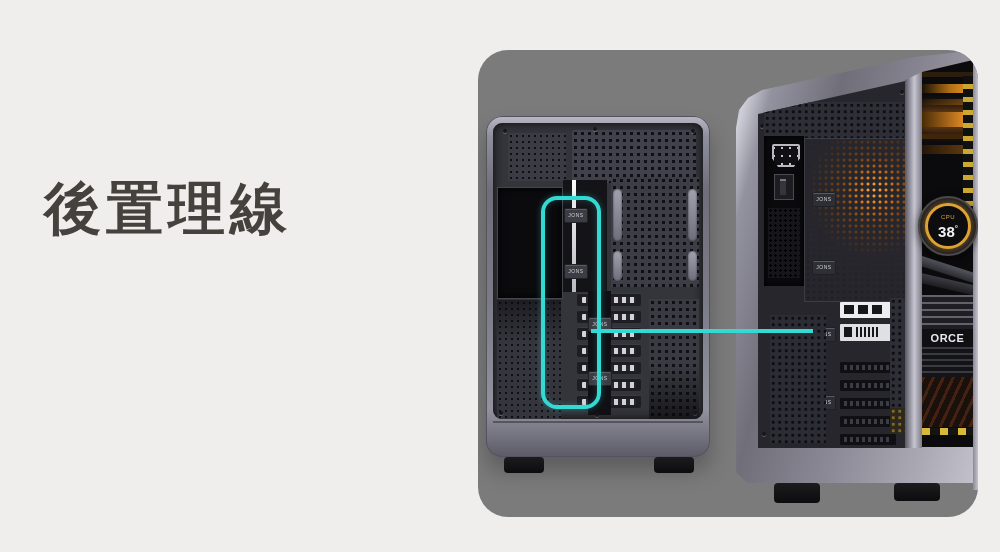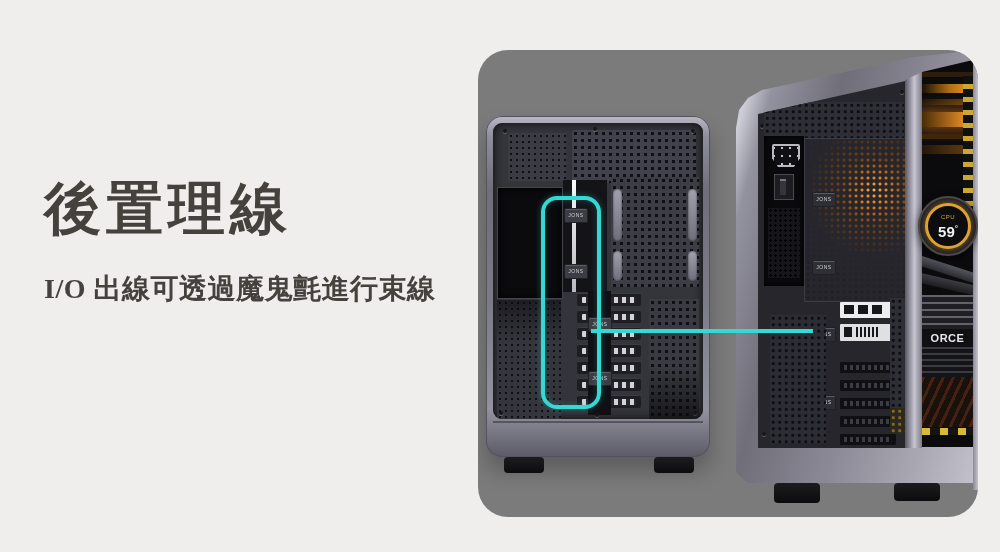--- a/index.html
+++ b/index.html
@@ -145,21 +145,20 @@
   .hl-box{left:63px;top:146px;width:52px;height:205px;border:4px solid var(--accent);
     border-radius:16px;z-index:6;box-shadow:0 0 6px rgba(53,217,211,.35),inset 0 0 6px rgba(53,217,211,.25);}
 </style>
 </head>
 <body>
 
 <div class="page">
 
   <div class="abs intro">
     <h1>後置理線</h1>
-    <p>I/O 出線可透過魔鬼氈進行束線</p>
   </div>
 
   <div class="abs panel">
 
     <div class="abs case-l">
       <div class="abs cl-frame"></div>
       <div class="abs cl-inner">
         <div class="abs vent-round dots-round"></div>
         <div class="abs vent-square dots-sq"></div>
         <div class="abs psu-bay"></div>
@@ -277,21 +276,21 @@
         <div class="tube tube2"></div>
         <div class="gpu-fins-top"></div>
         <div class="gpu-strip">ORCE RTX</div>
         <div class="gpu-fins-bot"></div>
         <div class="backplate"></div>
         <div class="yellowstrip"></div>
       </div>
       <div class="abs cr-display">
         <div class="disp-ring">
           <div class="disp-label">CPU</div>
-          <div class="disp-value"><span>59</span><sup>°</sup></div>
+          <div class="disp-value"><span>38</span><sup>°</sup></div>
         </div>
       </div>
       <div class="abs cr-edge"></div>
       <div class="abs foot cr-foot1"></div>
       <div class="abs foot cr-foot2"></div>
     </div>
 
     <div class="abs hl-line"></div>
     <div class="abs hl-box"></div>
   </div>

